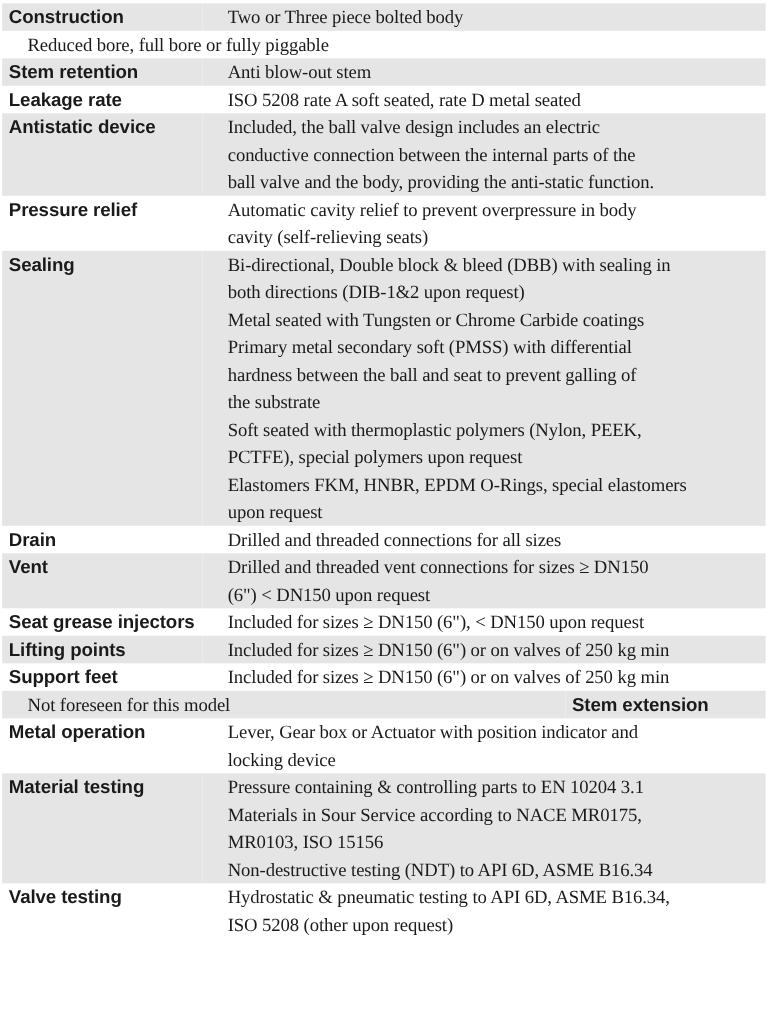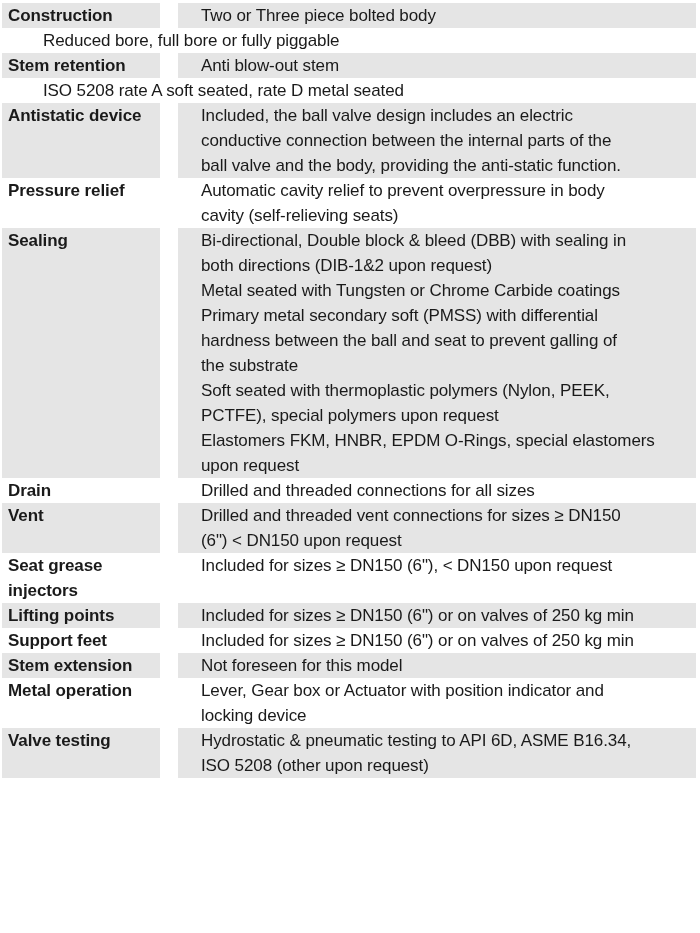--- a/index.html
+++ b/index.html
@@ -24,31 +24,32 @@
   
   .row:nth-child(odd) .cell {
     background: #e5e5e5;
   }
   .cell {
     font-size: 17px;
     line-height: 25px;
     letter-spacing: -0.1px;
   }
   .label-cell {
-    width: 158px;
+    width: 182px;
     box-sizing: border-box;
     padding-left: 6px;
     font-weight: 700;
     flex: 0 0 auto;
   }
   .value-cell {
     flex: 1 1 auto;
-    margin-left: 18px;  
+    margin-left: 0;  
     padding-left: 23px;
     white-space: pre-line;
+    font-family: Liberation Serif, serif;
   }
 </style>
 </head>
 <body>
 
 <div class="doc">
 
   <div class="row">
     <div class="cell label-cell">Construction</div>
     <div class="cell value-cell">Two or Three piece bolted body</div>
@@ -57,20 +58,21 @@
   <div class="row">
     <div class="cell value-cell">Reduced bore, full bore or fully piggable</div>
   </div>
 
   <div class="row">
     <div class="cell label-cell">Stem retention</div>
     <div class="cell value-cell">Anti blow-out stem</div>
   </div>
 
   <div class="row">
+    <div class="cell label-cell">Leakage rate</div>
     <div class="cell value-cell">ISO 5208 rate A soft seated, rate D metal seated</div>
   </div>
 
   <div class="row">
     <div class="cell label-cell">Antistatic device</div>
     <div class="cell value-cell">Included, the ball valve design includes an electric
 conductive connection between the internal parts of the
 ball valve and the body, providing the anti-static function.</div>
   </div>
 
@@ -115,30 +117,37 @@
     <div class="cell label-cell">Lifting points</div>
     <div class="cell value-cell">Included for sizes ≥ DN150 (6") or on valves of 250 kg min</div>
   </div>
 
   <div class="row">
     <div class="cell label-cell">Support feet</div>
     <div class="cell value-cell">Included for sizes ≥ DN150 (6") or on valves of 250 kg min</div>
   </div>
 
   <div class="row">
+    <div class="cell value-cell">Not foreseen for this model</div>
     <div class="cell label-cell">Stem extension</div>
-    <div class="cell value-cell">Not foreseen for this model</div>
   </div>
 
   <div class="row">
     <div class="cell label-cell">Metal operation</div>
     <div class="cell value-cell">Lever, Gear box or Actuator with position indicator and
 locking device</div>
   </div>
 
+  <div class="row">
+    <div class="cell label-cell">Material testing</div>
+    <div class="cell value-cell">Pressure containing &amp; controlling parts to EN 10204 3.1
+Materials in Sour Service according to NACE MR0175,
+MR0103, ISO 15156
+Non-destructive testing (NDT) to API 6D, ASME B16.34</div>
+  </div>
 
   <div class="row">
     <div class="cell label-cell">Valve testing</div>
     <div class="cell value-cell">Hydrostatic &amp; pneumatic testing to API 6D, ASME B16.34,
 ISO 5208 (other upon request)</div>
   </div>
 
 </div>
 
 </body></html>

